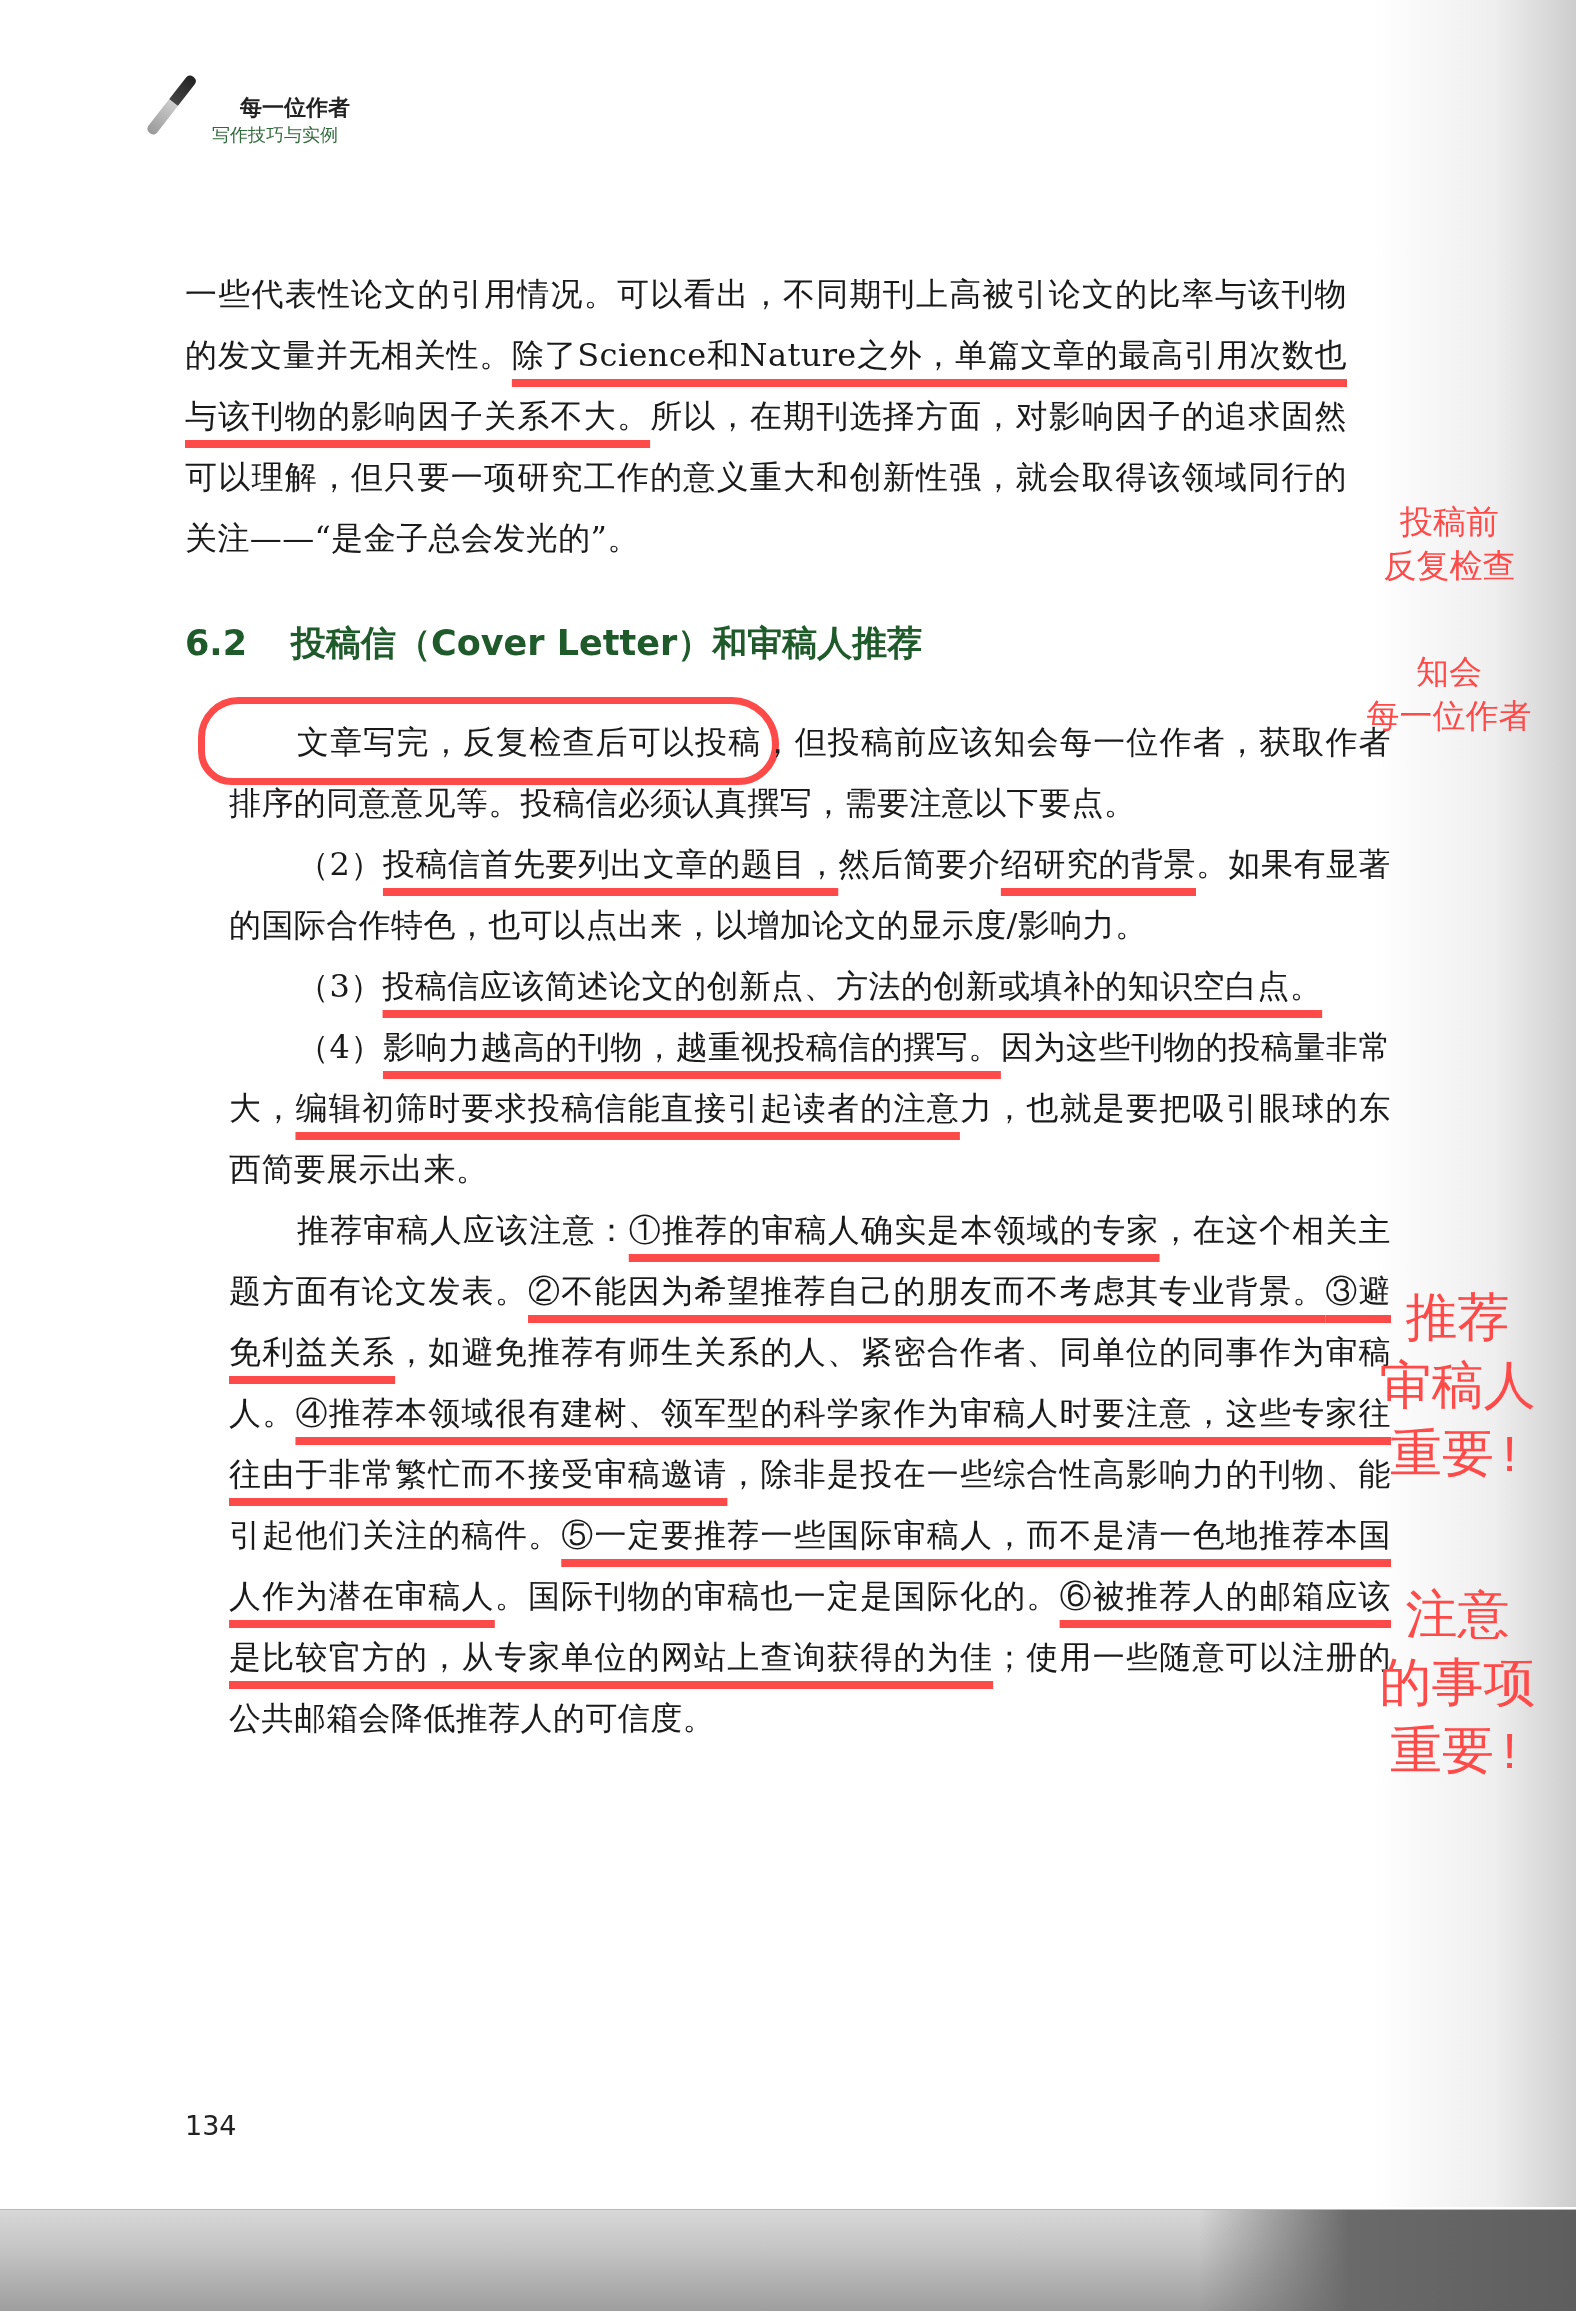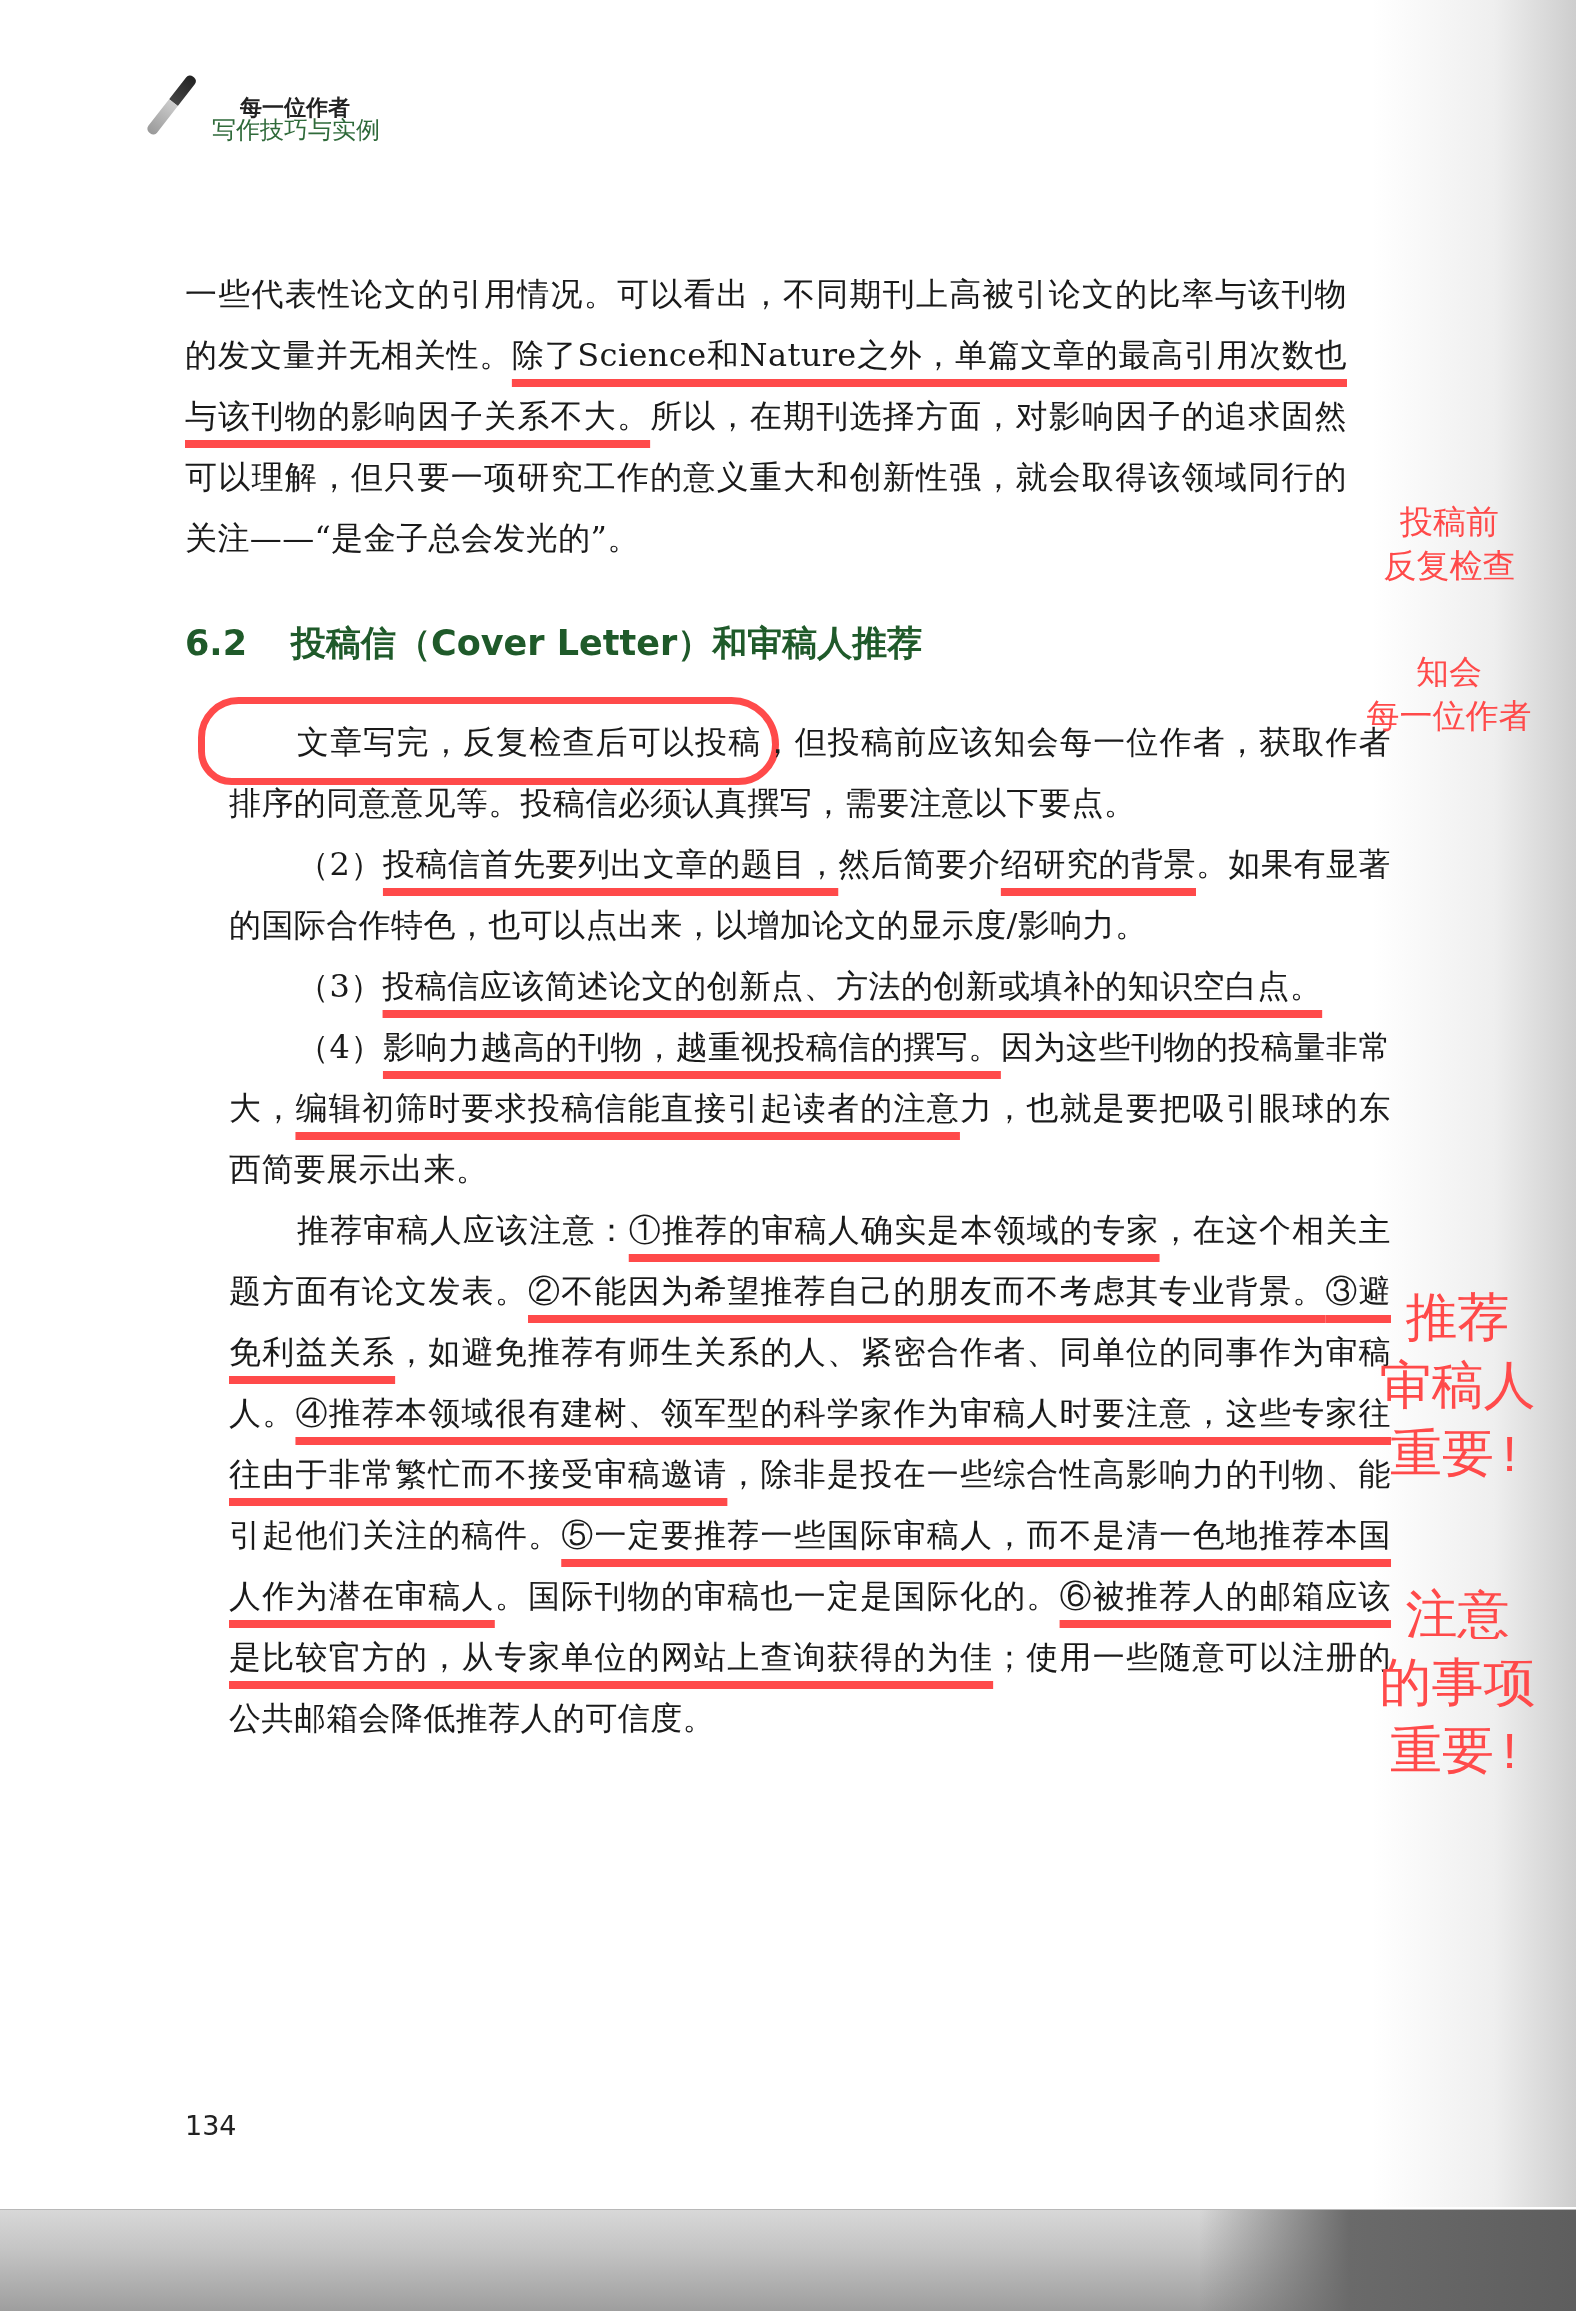--- a/index.html
+++ b/index.html
@@ -28,23 +28,23 @@
     position: absolute; left: 6.3px; top: 3.1px; width: 11px; height: 71px;
     background: linear-gradient(to bottom, #222 0%, #444 45%, #ccc 46%, #999 100%);
     border-radius: 4.7px; transform: rotate(38deg); transform-origin: top center;
   }
   .header-title1 {
     position: absolute; left: 58px; top: 19px; white-space: nowrap;
     font-family: "DejaVu Sans", "Liberation Sans", sans-serif;
     font-weight: bold; font-size: 22px; color: #222;
   }
   .header-title2 {
-    position: absolute; left: 30px; top: 40px; white-space: nowrap;
+    position: absolute; left: 30px; top: 49px; white-space: nowrap;
     font-family: Liberation Mono, monospace;
-    font-size: 24px; color: #2f6a3a;
+    font-size: 18px; color: #2f6a3a;
   }
   .content { position: absolute; left: 185px; top: 264px; width: 1162px; }
   .para { font-size: 32px; line-height: 61px; margin: 0; text-align: justify; letter-spacing: 0.4px; }
   .indent { text-indent: 68px; }
   .item { text-indent: 68px; }
   .section-title {
     position: absolute; left: 185px; top: 620px; white-space: nowrap;
     font-family: "DejaVu Sans", "Liberation Sans", sans-serif;
     font-weight: bold; font-size: 35px; color: #1f5a2a;
   }

